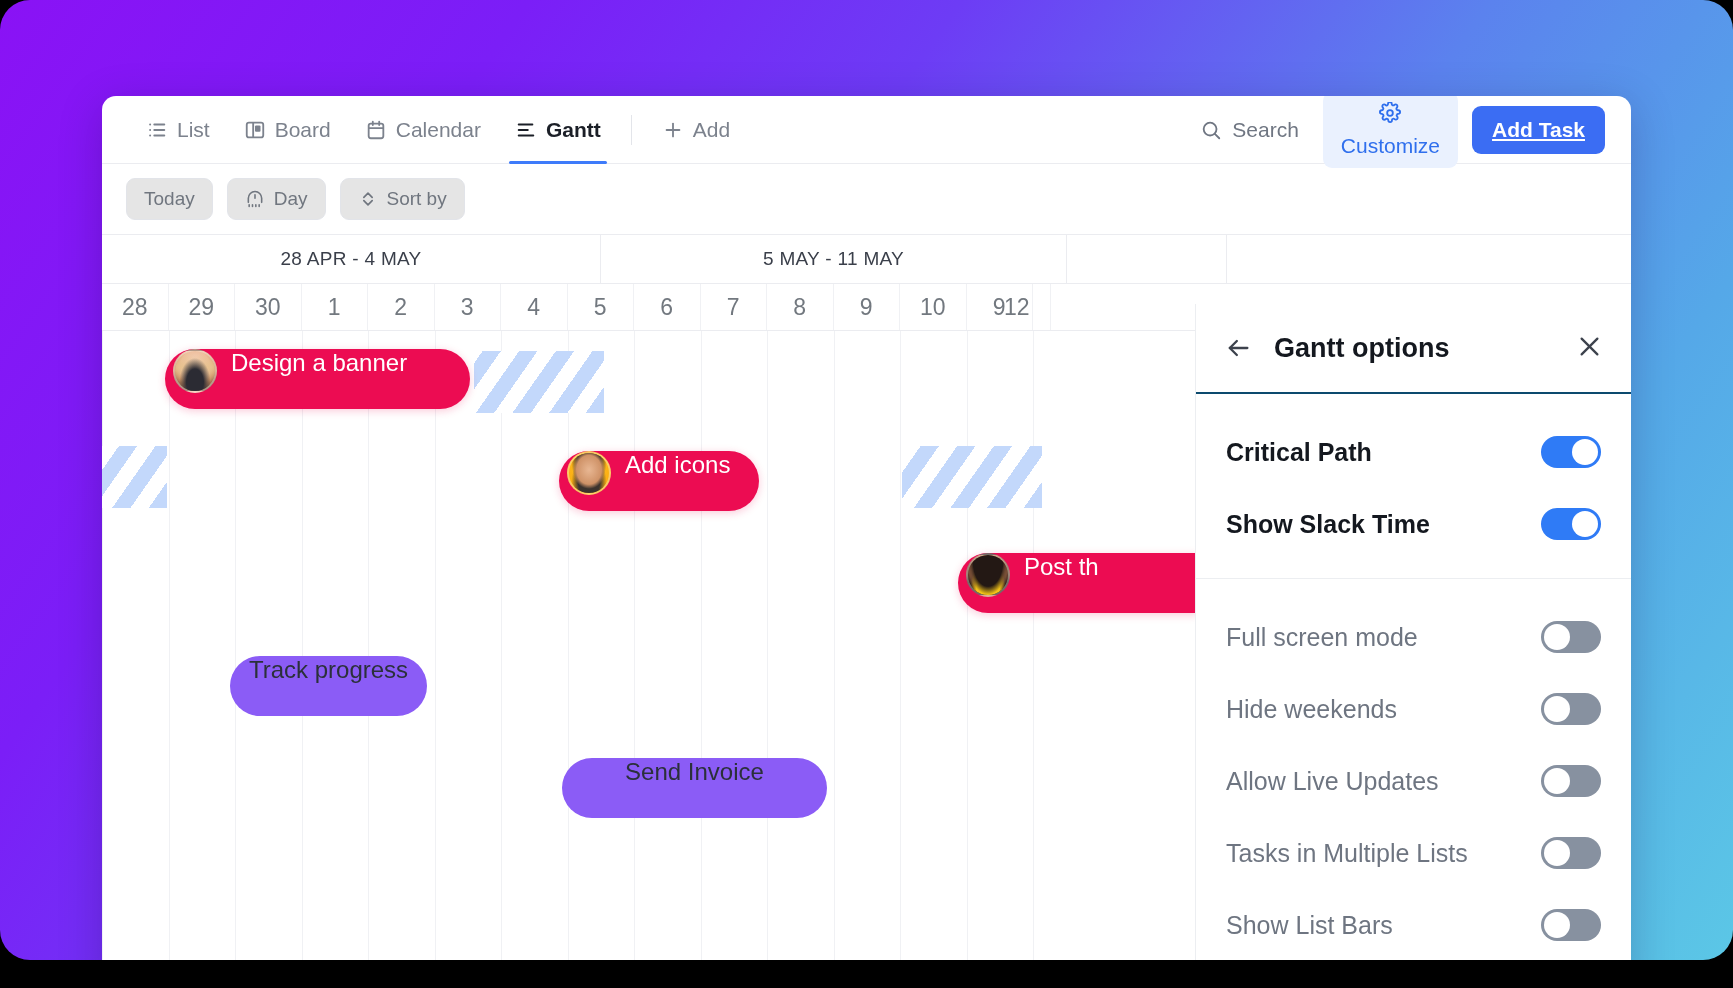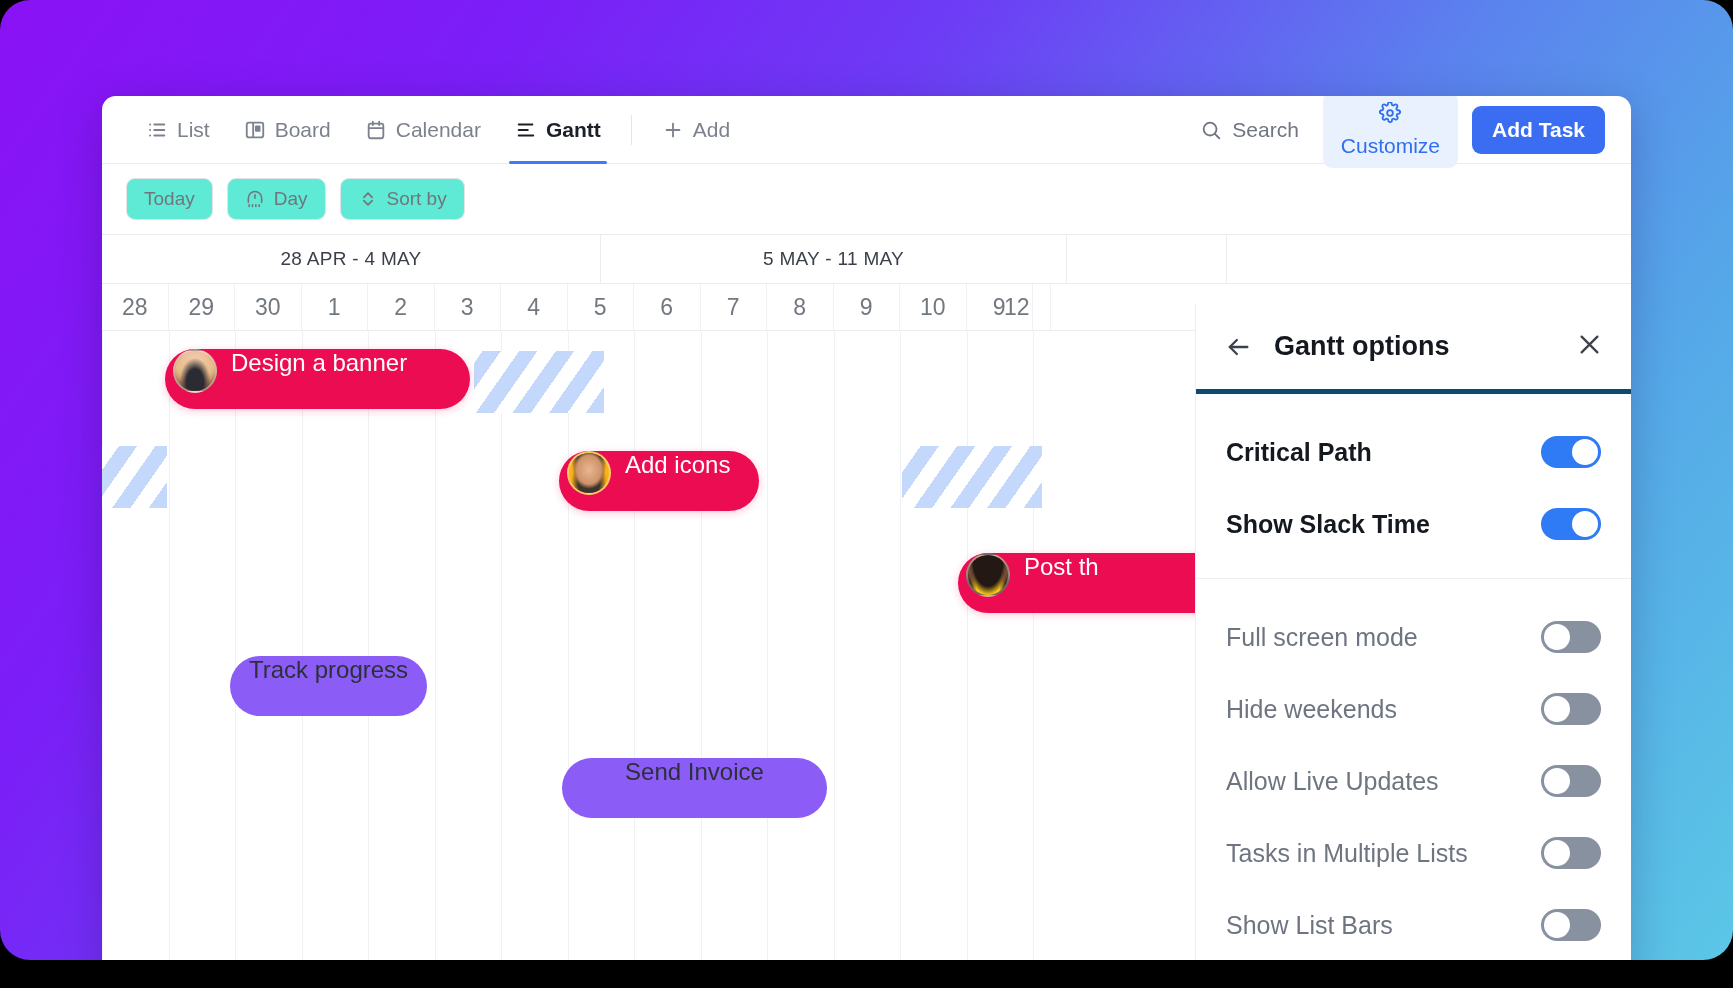--- a/index.html
+++ b/index.html
@@ -115,41 +115,42 @@
   .addtask-btn {
     font-size: 21px;
     color: #fff;
     background: #3b6df3;
     border-radius: 9px;
     padding: 12px 20px;
     cursor: pointer;
     font-weight: bold;
     border: none;
     font-family: "Liberation Sans", sans-serif;
+    text-decoration: underline;
   }
 
   
   #toolbar {
     height: 70px;
     display: flex;
     align-items: center;
     gap: 14px;
     padding-left: 24px;
     box-sizing: border-box;
   }
   .tb-chip {
     display: flex;
     align-items: center;
     gap: 9px;
     border: 1px solid #e2e4e9;
     border-radius: 9px;
     padding: 9px 17px;
     font-size: 19px;
     color: #70767f;
-    background: #5eead4;
+    background: #e5e5e5;
     cursor: pointer;
     white-space: nowrap;
   }
 
   
   #gantt {
     position: relative;
     height: 754px;
     border-top: 1px solid #ebecf0;
     overflow: hidden;
@@ -278,21 +279,21 @@
     background: #fff;
     border-left: 1px solid #eceef1;
     box-sizing: border-box;
     z-index: 5;
   }
   #panel-head {
     height: 90px;
     display: flex;
     align-items: center;
     padding: 0 28px;
-    border-bottom: 5px solid #0c4a6e;
+    border-bottom: 2px solid #0c4a6e;
     box-sizing: border-box;
   }
   #panel-title {
     font-size: 27px;
     font-weight: bold;
     color: #14181f;
     margin-left: 22px;
   }
   .panel-close { margin-left: auto; cursor: pointer; }
   .panel-back { cursor: pointer; display:flex; }

